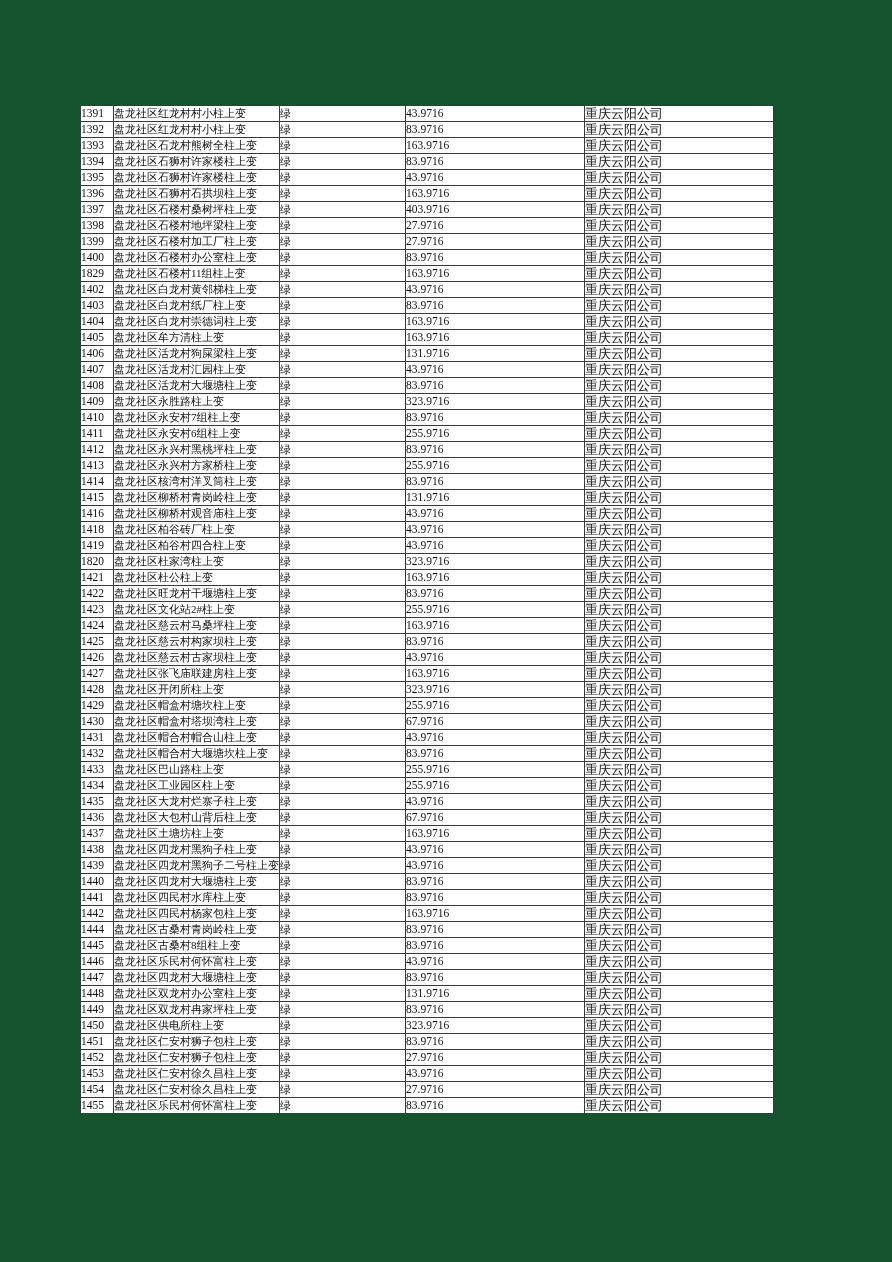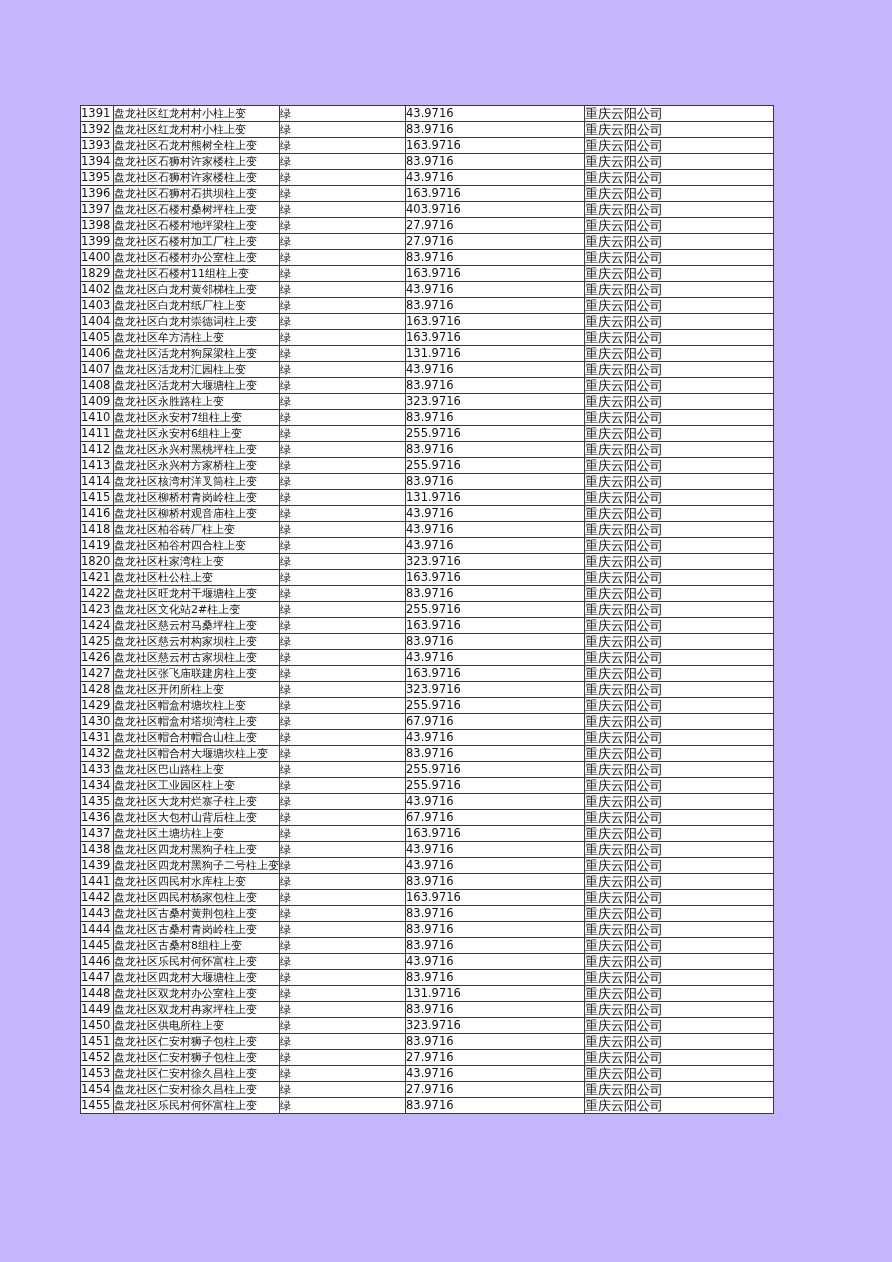--- a/index.html
+++ b/index.html
@@ -10,21 +10,22 @@
   body {
     width: 892px;
     height: 1262px;
     position: relative;
     font-family: "DejaVu Sans", sans-serif;
     color: #111;
   }
   .page {
     position: absolute;
     inset: 0;
-    background: #c4b5fd;
+    background: #14532d;
+    font-family: Liberation Serif, serif;
   }
   table.data-table {
     position: absolute;
     left: 80px;
     top: 105px;
     border-collapse: collapse;
     table-layout: fixed;
     background: #ffffff;
   }
   table.data-table td {
@@ -402,38 +403,38 @@
     <td class="c-company">重庆云阳公司</td>
   </tr>
         <tr>
     <td class="c-num">1439</td>
     <td class="c-name">盘龙社区四龙村黑狗子二号柱上变</td>
     <td class="c-status">绿</td>
     <td class="c-value">43.9716</td>
     <td class="c-company">重庆云阳公司</td>
   </tr>
         <tr>
+    <td class="c-num">1440</td>
+    <td class="c-name">盘龙社区四龙村大堰塘柱上变</td>
+    <td class="c-status">绿</td>
+    <td class="c-value">83.9716</td>
+    <td class="c-company">重庆云阳公司</td>
+  </tr>
+        <tr>
     <td class="c-num">1441</td>
     <td class="c-name">盘龙社区四民村水库柱上变</td>
     <td class="c-status">绿</td>
     <td class="c-value">83.9716</td>
     <td class="c-company">重庆云阳公司</td>
   </tr>
         <tr>
     <td class="c-num">1442</td>
     <td class="c-name">盘龙社区四民村杨家包柱上变</td>
     <td class="c-status">绿</td>
     <td class="c-value">163.9716</td>
-    <td class="c-company">重庆云阳公司</td>
-  </tr>
-        <tr>
-    <td class="c-num">1443</td>
-    <td class="c-name">盘龙社区古桑村黄荆包柱上变</td>
-    <td class="c-status">绿</td>
-    <td class="c-value">83.9716</td>
     <td class="c-company">重庆云阳公司</td>
   </tr>
         <tr>
     <td class="c-num">1444</td>
     <td class="c-name">盘龙社区古桑村青岗岭柱上变</td>
     <td class="c-status">绿</td>
     <td class="c-value">83.9716</td>
     <td class="c-company">重庆云阳公司</td>
   </tr>
         <tr>

